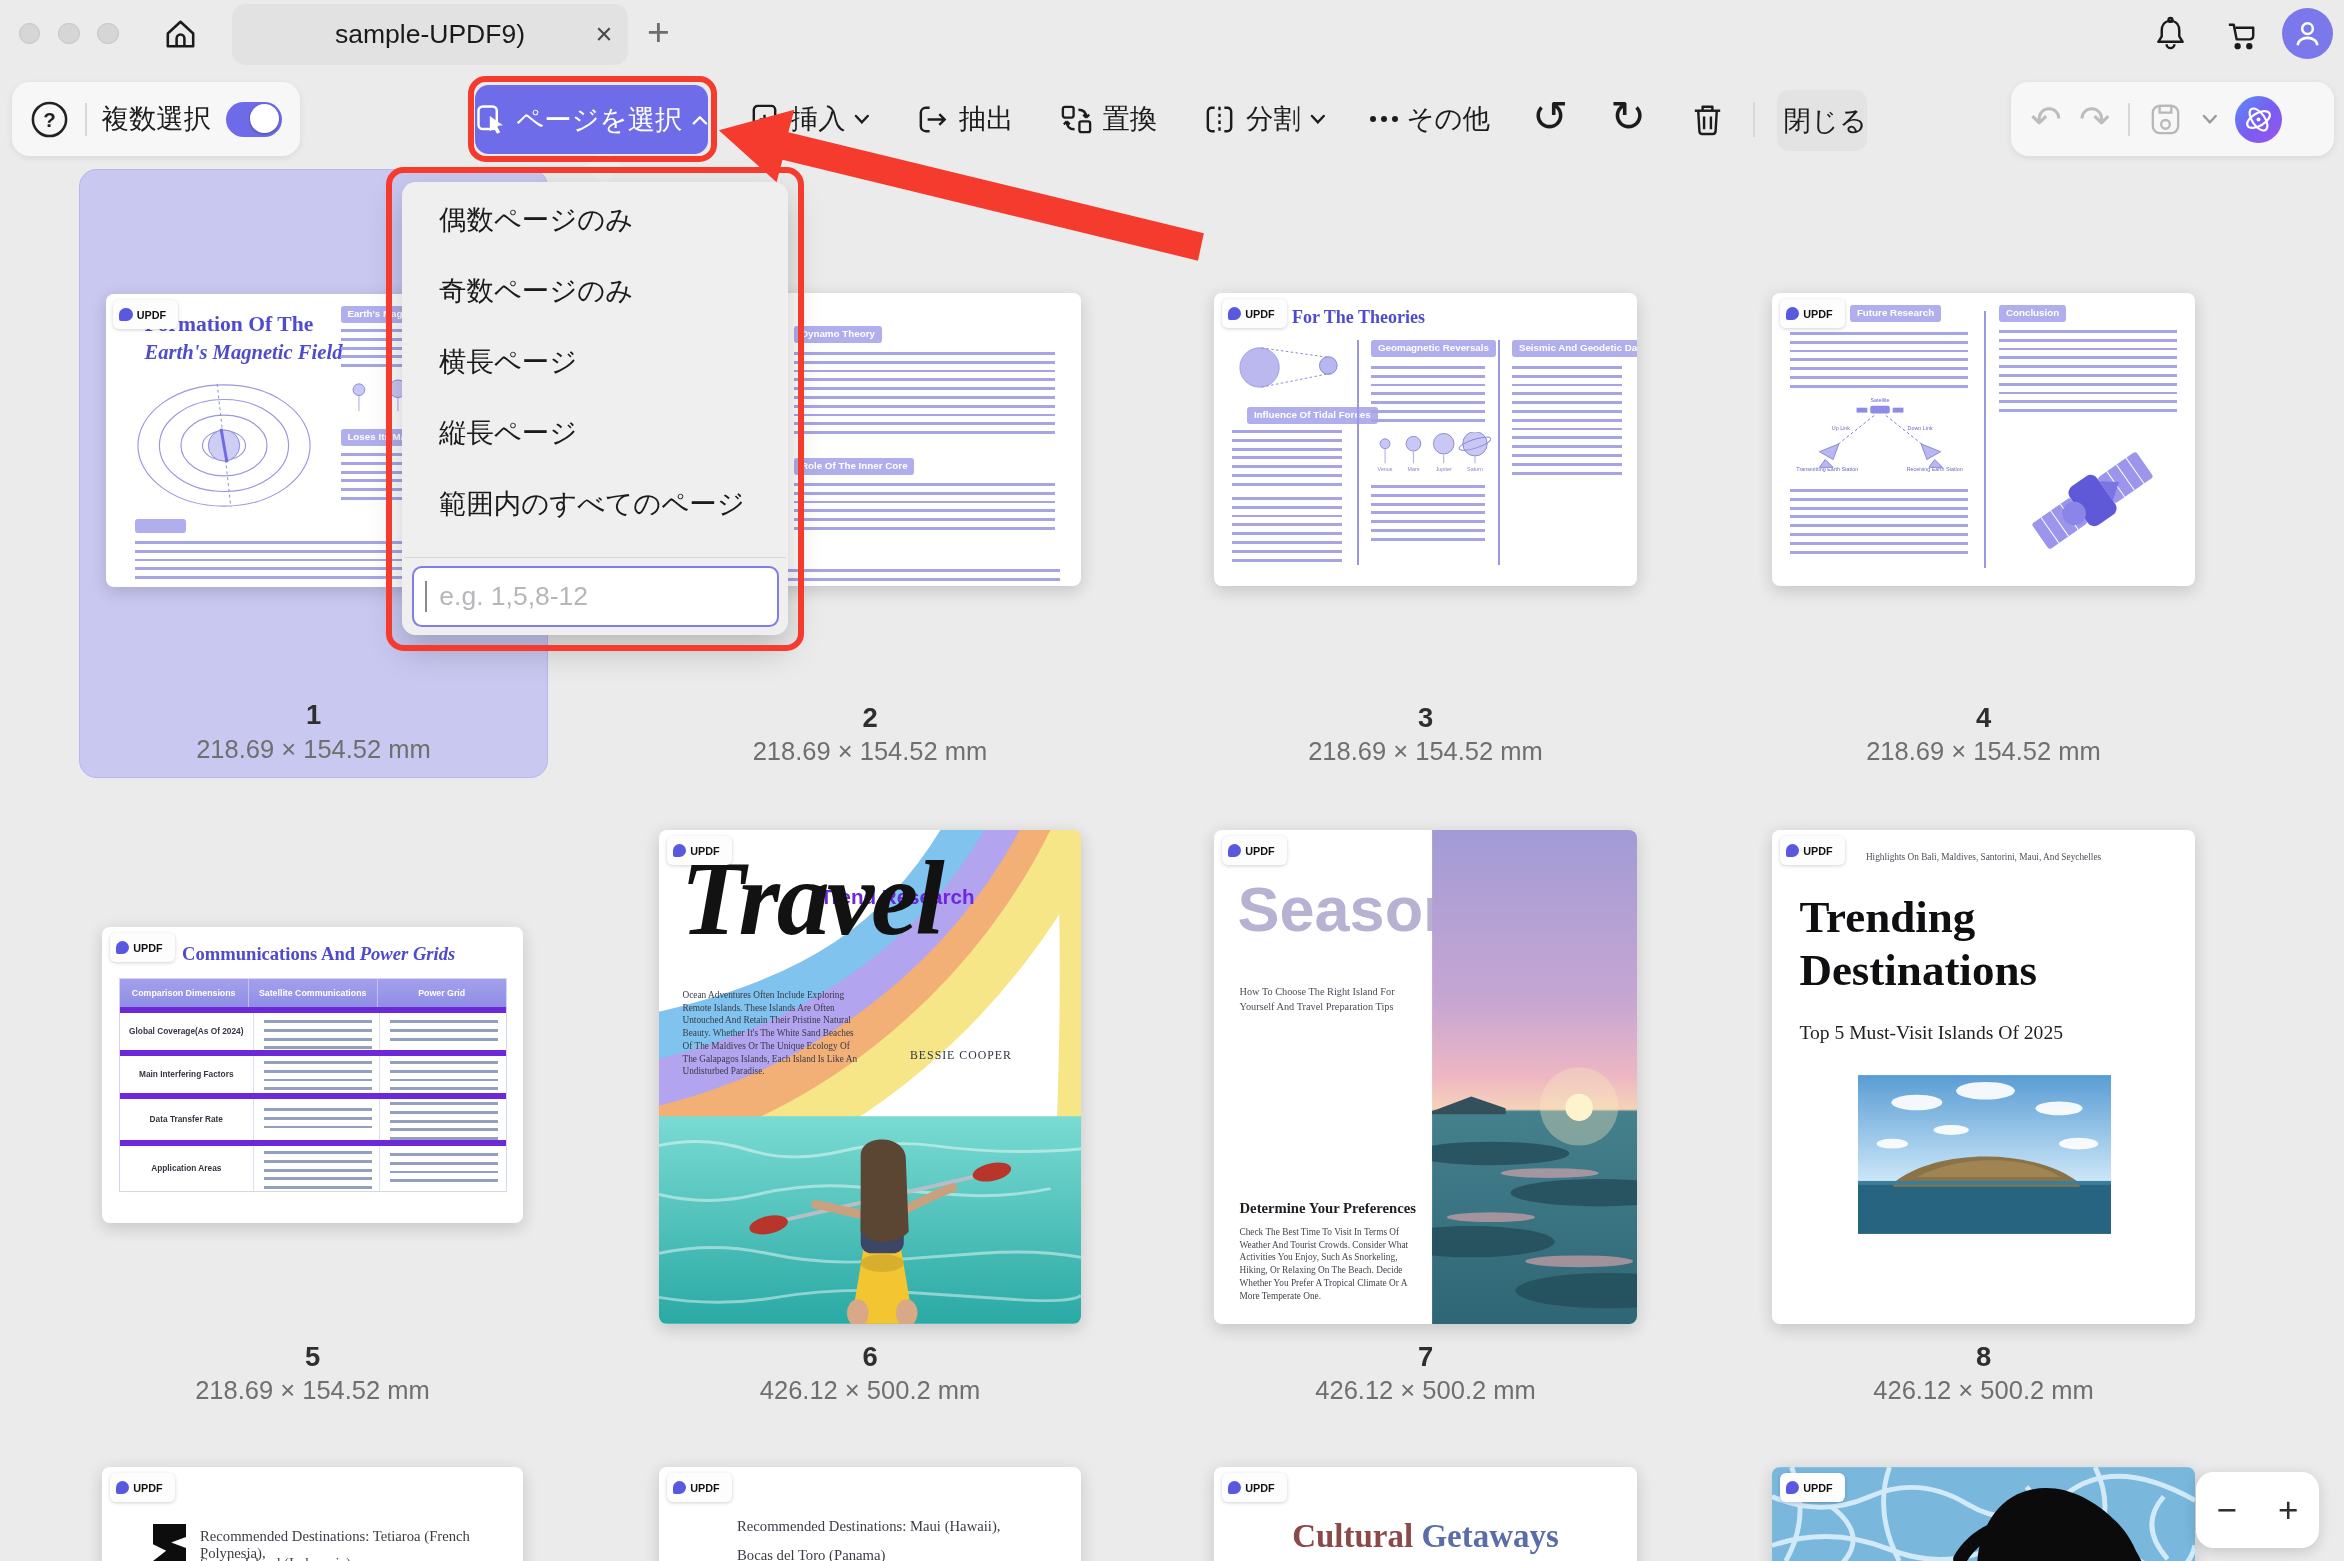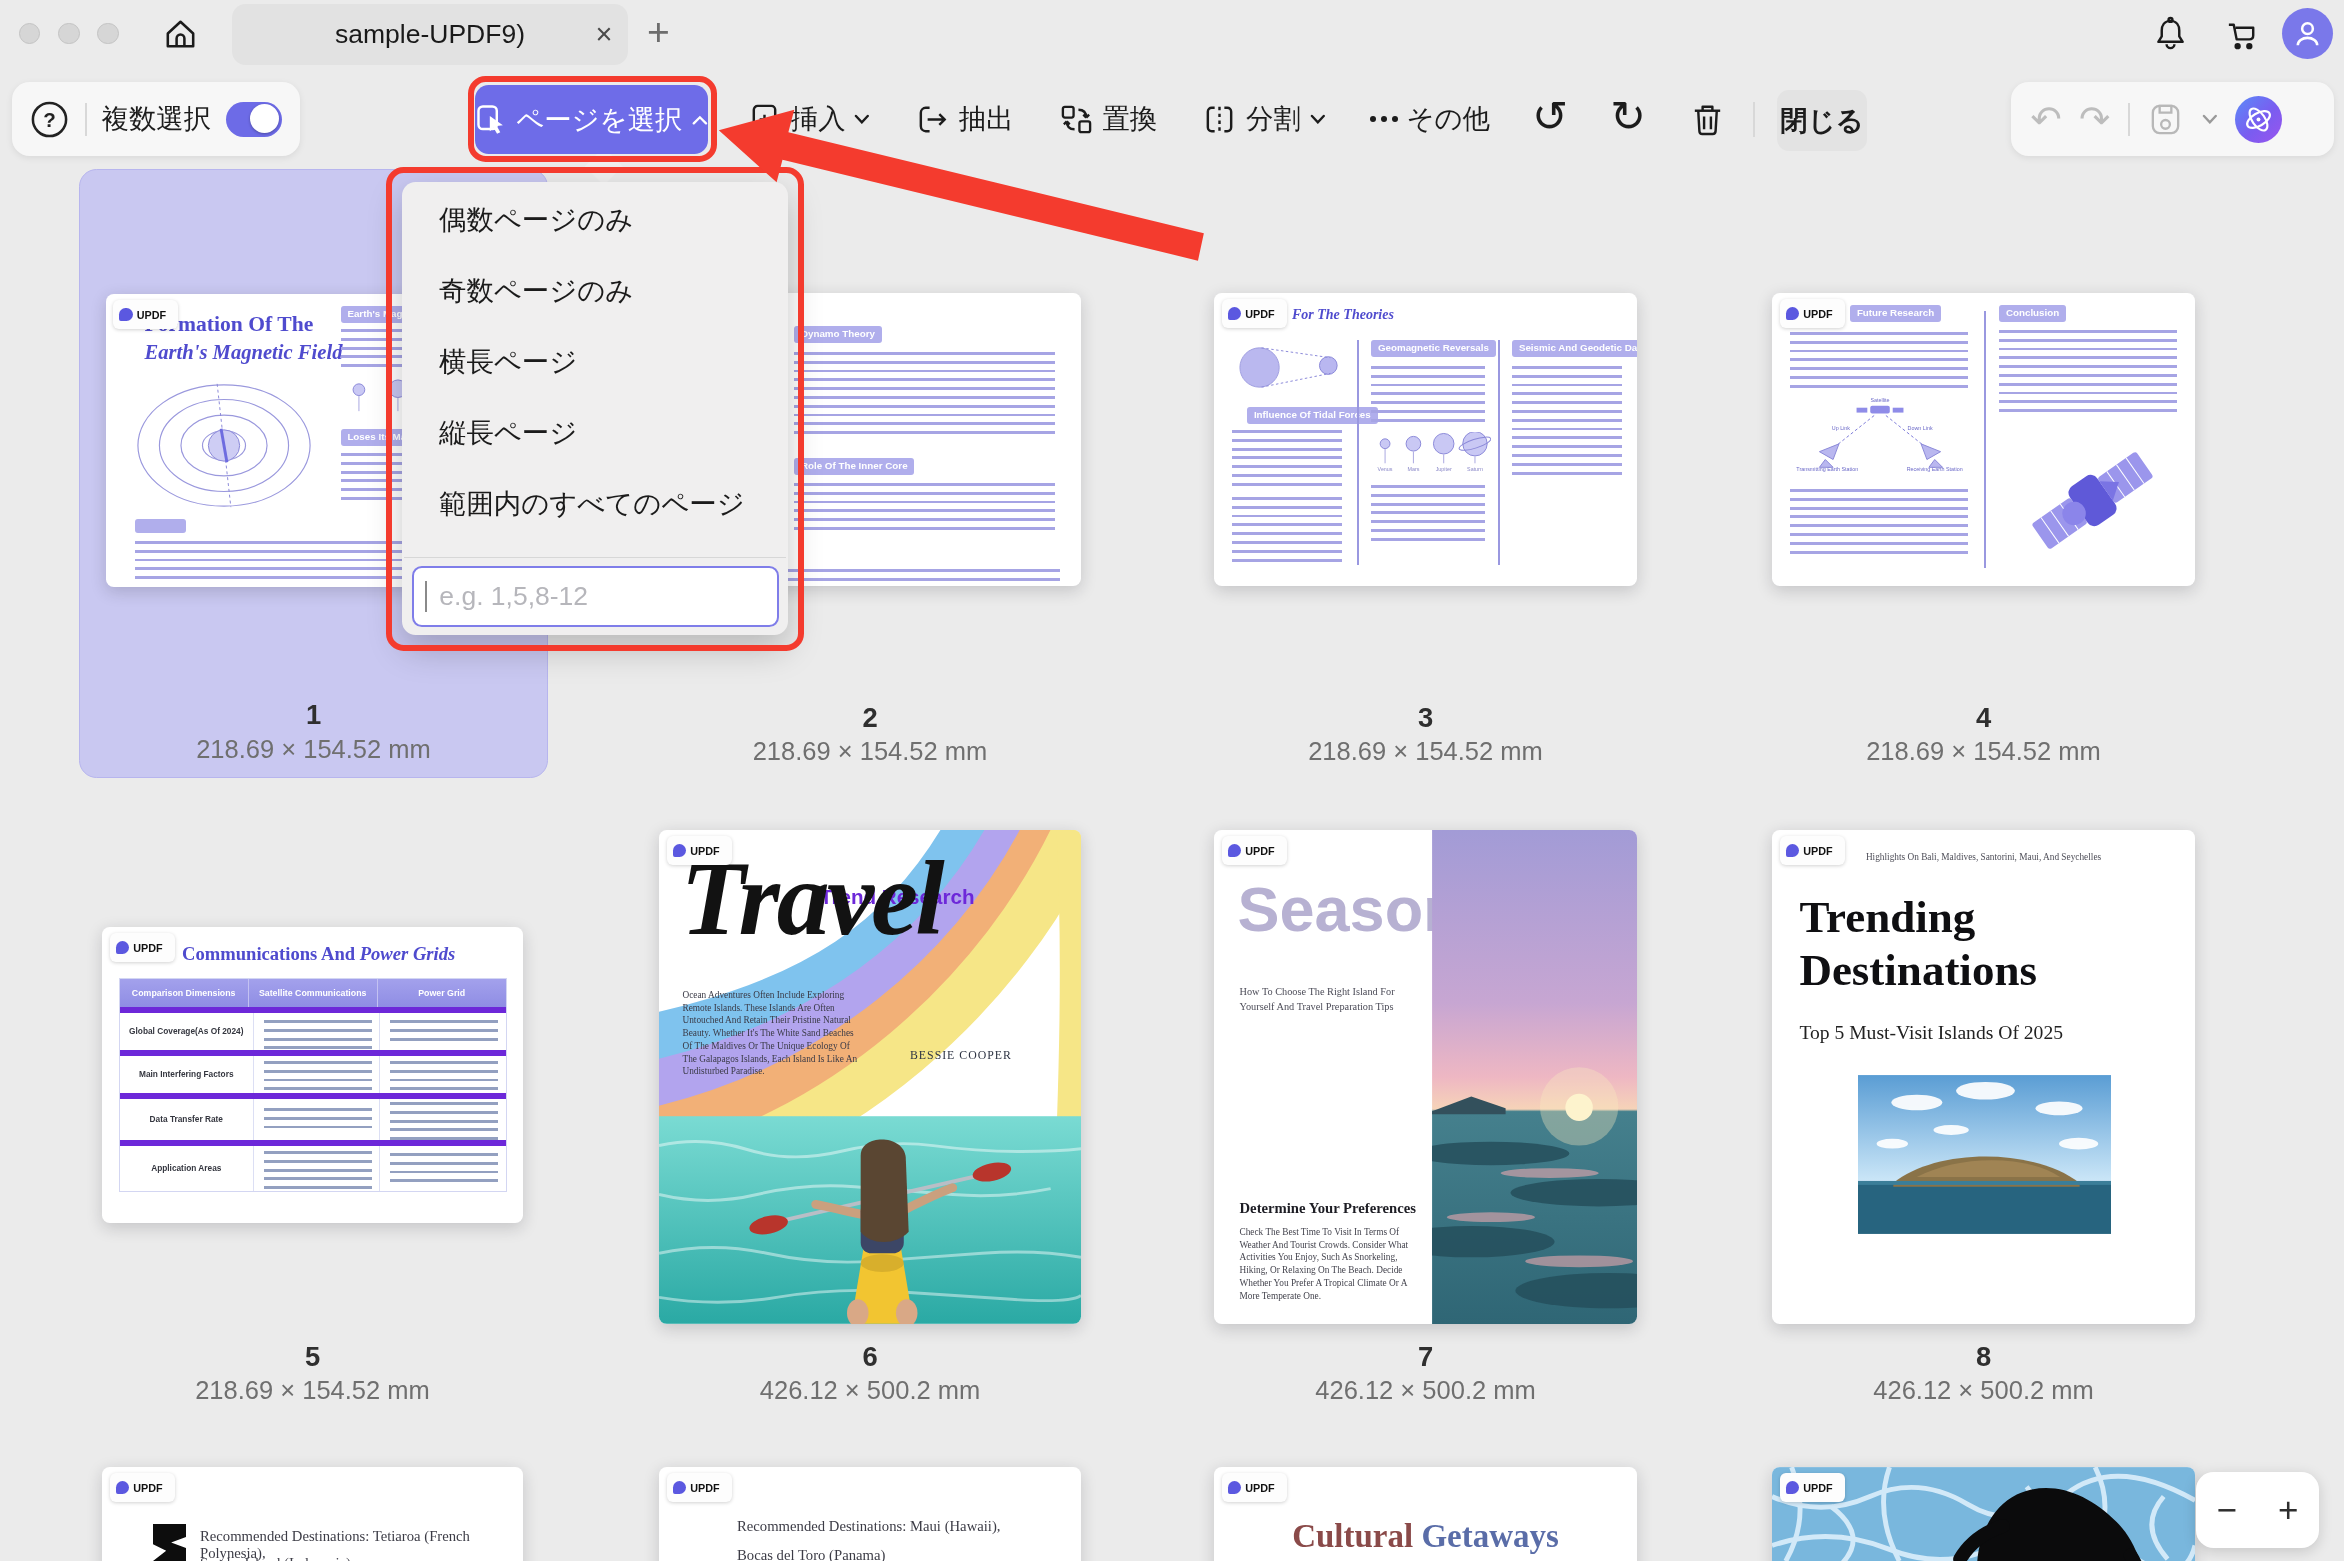--- a/index.html
+++ b/index.html
@@ -25,21 +25,21 @@
   .toggle .knob { position:absolute; right:2.9px; top:2.9px; width:29px; height:29px; border-radius:50%;
                   background:#fff; box-shadow:0 1px 2.9px rgba(0,0,0,.3); }
   .select-btn { left:475px; top:85px; width:233px; height:69px; background:#6e6ce8; border-radius:13.7px;
                 display:flex; align-items:center; justify-content:center; gap:9.8px; color:#fff; z-index:55; }
   .select-btn .tool-label { color:#fff; }
   .redbox { border:6.9px solid #f43b2e; border-radius:17.6px; z-index:60; pointer-events:none; }
   .tools { left:747px; top:82px; height:74px; display:flex; align-items:center; gap:45px; }
   .tool-item { display:flex; align-items:center; gap:8.8px; }
   .glyph { font-family:"DejaVu Sans", sans-serif; }
   .close-btn { left:1777px; top:90px; width:90px; height:61px; background:#e3e3e3; border-radius:11.8px;
-               display:flex; align-items:center; justify-content:center; font-size:27.4px;font-weight:bold; }
+               display:flex; align-items:center; justify-content:flex-end; font-size:27.4px; }
   .dots { display:flex; gap:4.9px; }
   .dots i { width:5.9px; height:5.9px; border-radius:50%; background:#1c1c1c; }
 
   
   .notch { left:590px; top:153px; width:27.4px; height:27.4px; background:#f0efef; transform:rotate(45deg); z-index:48; }
   .menu { left:402px; top:182px; width:386px; height:453px; background:#f0efef; border-radius:13.7px;
           box-shadow:0 13.7px 35px rgba(0,0,0,.22); z-index:50; padding-top:2px; }
   .menu-item { height:71px; line-height:71px; padding-left:37px; font-size:27.4px; color:#1b1b1b; }
   .menu-div { height:1px; background:#d7d7d7; margin:17.6px 2px 0 2px; }
   .range-wrap { position:absolute; left:9.8px; top:384px; width:367px; height:61px; }
@@ -289,21 +289,21 @@
   <i class="tl" style="left:29px; top:276px; width:372px; height:11.8px;"></i>
 </div>
 <div class="num" style="left:659px; width:422px; top:702px;">2</div>
 <div class="size" style="left:659px; width:422px; top:737px;">218.69 × 154.52 mm</div>
 
 <div class="page" style="left:1214px; top:293px; width:423px; height:293px;">
   <div class="badge">
       <span class="u"></span>
     <span><span class="bt">UPDF</span><span class="bs"></span></span>
     </div>
-  <div class="abs serif doc-title" style="left:78px; top:13.7px; font-size:14px;font-style:italic;">For The Theories</div>
+  <div class="abs serif doc-title" style="left:78px; top:13.7px; font-size:18px;">For The Theories</div>
   <svg class="abs" style="left:17.6px; top:47px;" width="116" height="55" viewBox="0 0 118 56">
     <circle cx="28" cy="28" r="20" fill="#a9a7ec" opacity=".8" stroke="#8a88d8"></circle>
     <circle cx="98" cy="26" r="9" fill="#b9b7f0" stroke="#8a88d8"></circle>
     <g stroke="#8a88d8" stroke-dasharray="2.5 2.5">
         <line x1="30" y1="8" x2="100" y2="18"></line>
         <line x1="30" y1="48" x2="100" y2="34"></line>
       </g>
   </svg>
   <span class="chip abs" style="left:33px; top:114px;">Influence Of Tidal Forces</span>
   <i class="tl" style="left:17.6px; top:137px; width:110px; height:56px;"></i>

